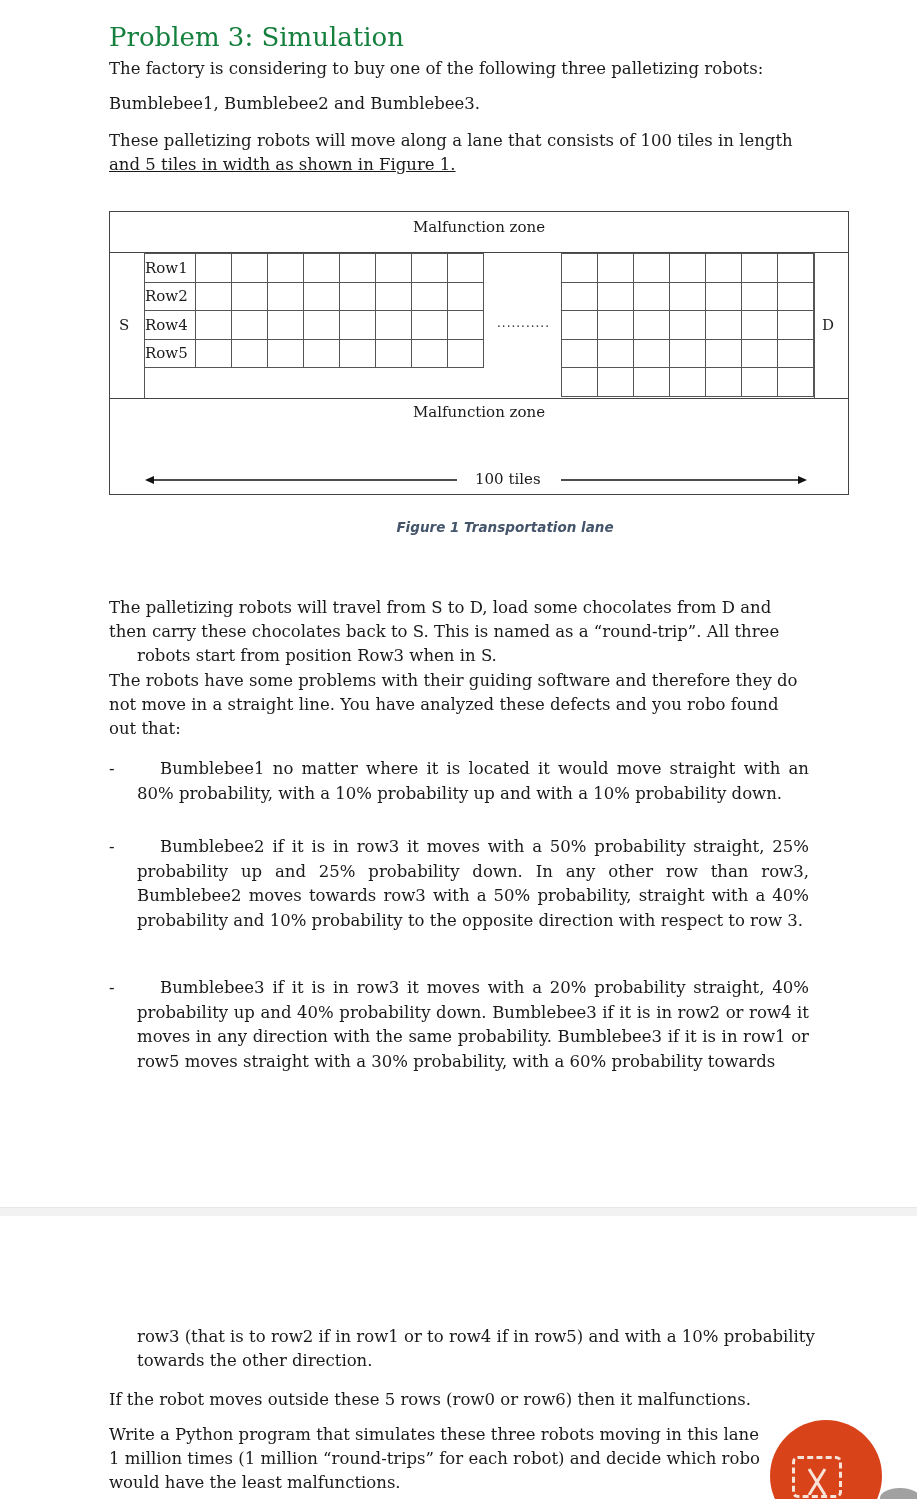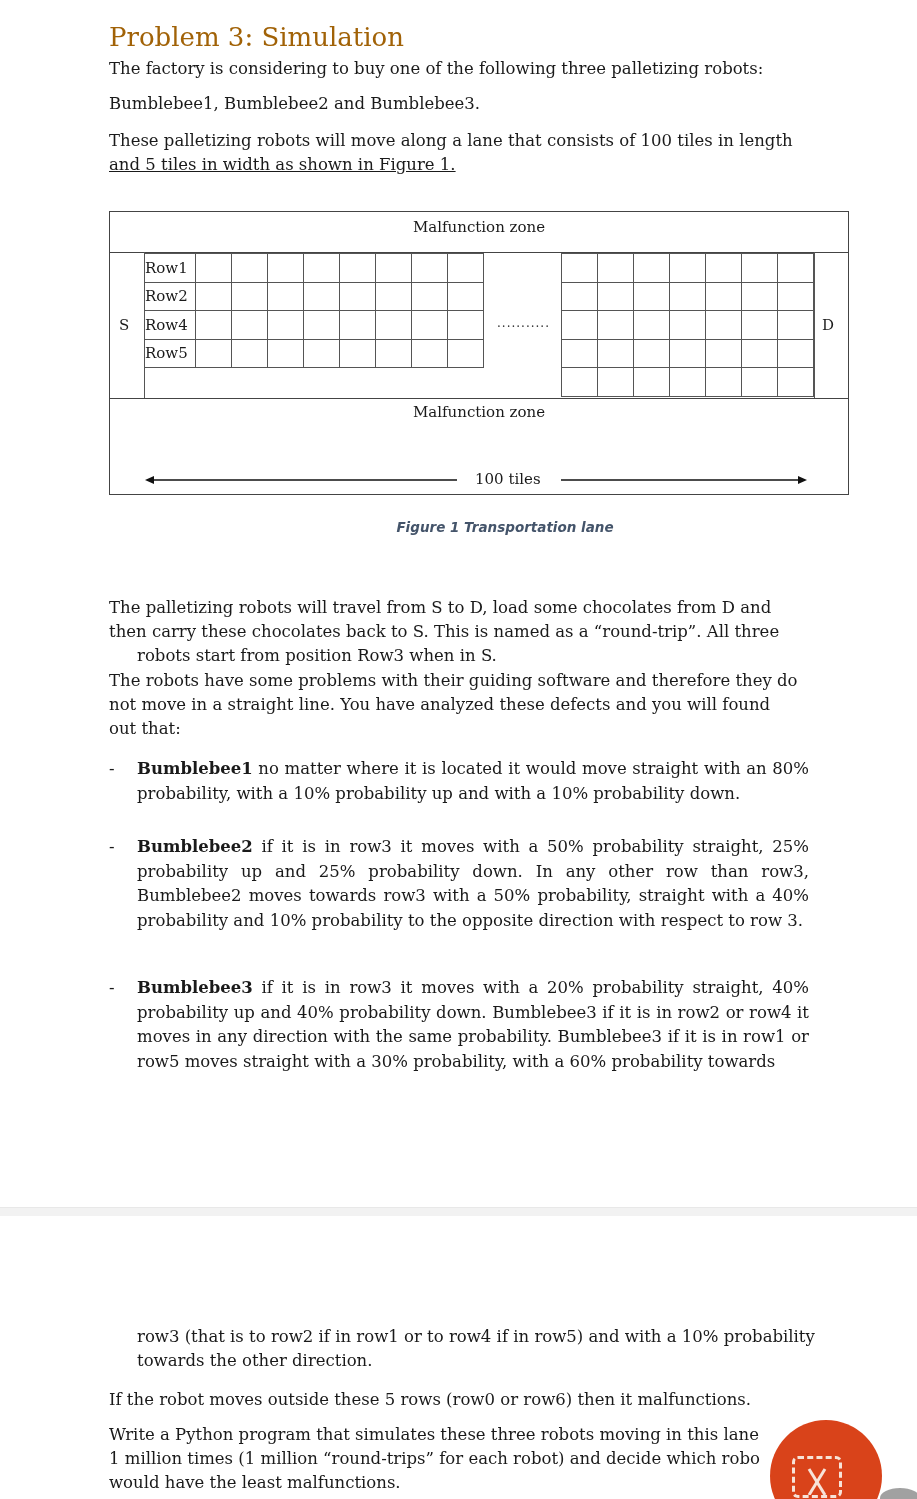--- a/index.html
+++ b/index.html
@@ -1,24 +1,24 @@
 <!DOCTYPE html>
 <html><head>
 <meta charset="utf-8">
 <style>
   html, body { margin:0; padding:0; }
   body { width:917px; height:1499px; background:#ffffff; position:relative; overflow:hidden;
          font-family:"DejaVu Serif", "Liberation Serif", serif; color:#1a1a1a; }
   .page { position:absolute; left:0; top:0; width:917px; }
   .p { position:absolute; left:109px; width:705px; font-size:16.5px; line-height:24.5px; margin:0; }
-  .title { position:absolute; left:109px; top:22px; font-size:26px; color:#a16207; margin:0; font-weight:normal; }
+  .title { position:absolute; left:109px; top:22px; font-size:26px; color:#15803d; margin:0; font-weight:normal; }
   .bullet { position:absolute; left:109px; width:705px; font-size:16.5px; line-height:24.7px; }
   .bullet .dash { position:absolute; left:0; top:0; }
   .bullet .txt { position:absolute; left:28px; width:672px; text-align:justify; }
-  .bullet b { font-weight:bold; }
+  .bullet b { font-weight:normal;margin-left:23px; }
 
   
   .fig { position:absolute; left:109px; top:211px; width:740px; height:284px; border:1px solid #444; box-sizing:border-box; }
   .zone { position:absolute; left:0; width:100%; text-align:center; font-size:15px; }
   .zone.top { top:6px; }
   .zone.bot { top:191px; }
   .hline { position:absolute; left:0; width:100%; height:0; border-top:1px solid #444; }
   .slabel, .dlabel { position:absolute; font-size:15px; }
   .grid-left { position:absolute; left:34px; top:41px; }
   .grid-right { position:absolute; left:451px; top:41px; }
@@ -179,21 +179,21 @@
     </svg>
     <div class="lab">100 tiles</div>
   </div>
 
   <div class="caption">Figure 1 Transportation lane</div>
 
   <p class="p" style="top:596px;">The palletizing robots will travel from S to D, load some chocolates from D and</p>
   <p class="p" style="top:620px;">then carry these chocolates back to S. This is named as a “round-trip”. All three</p>
   <p class="p" style="top:644px;margin-left:28px;">robots start from position Row3 when in S.</p>
   <p class="p" style="top:669px;">The robots have some problems with their guiding software and therefore they do</p>
-  <p class="p" style="top:693px;">not move in a straight line. You have analyzed these defects and you will found</p>
+  <p class="p" style="top:693px;">not move in a straight line. You have analyzed these defects and you robo found</p>
   <p class="p" style="top:717px;">out that:</p>
 
   <div class="bullet" style="top:757px;">
     <span class="dash">-</span>
     <div class="txt"><b>Bumblebee1</b><span> no matter where it is located it would move straight with an 80% probability, with a 10% probability up and with a 10% probability down.</span></div>
   </div>
 
   <div class="bullet" style="top:835px;">
     <span class="dash">-</span>
     <div class="txt"><b>Bumblebee2</b><span> if it is in row3 it moves with a 50% probability straight, 25% probability up and 25% probability down. In any other row than row3, Bumblebee2 moves towards row3 with a 50% probability, straight with a 40% probability and 10% probability to the opposite direction with respect to row 3.</span></div>

